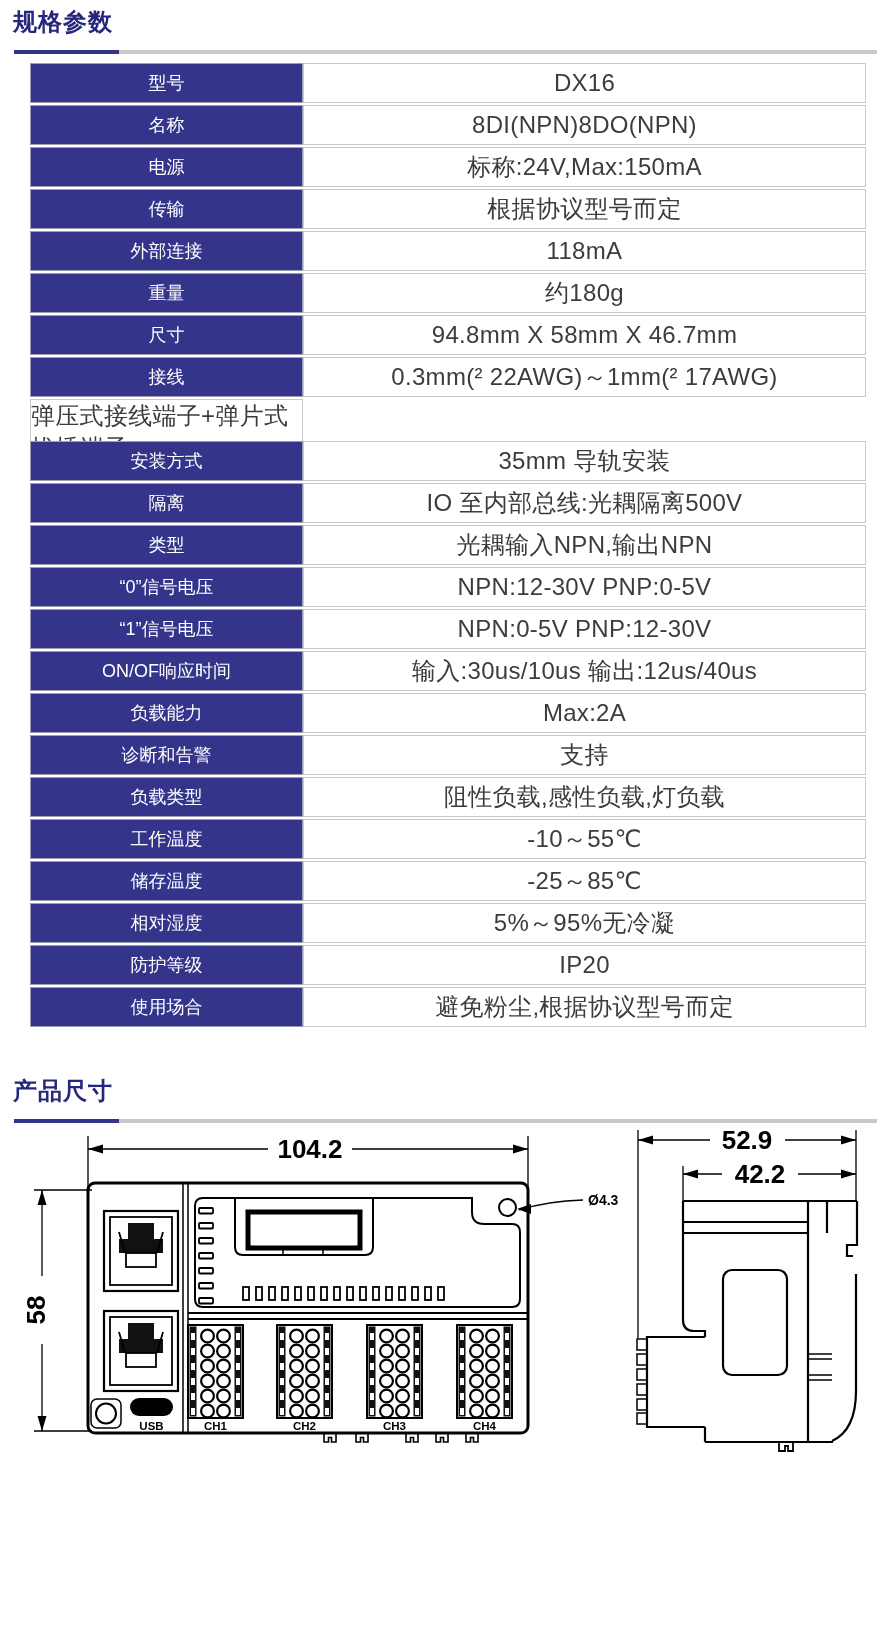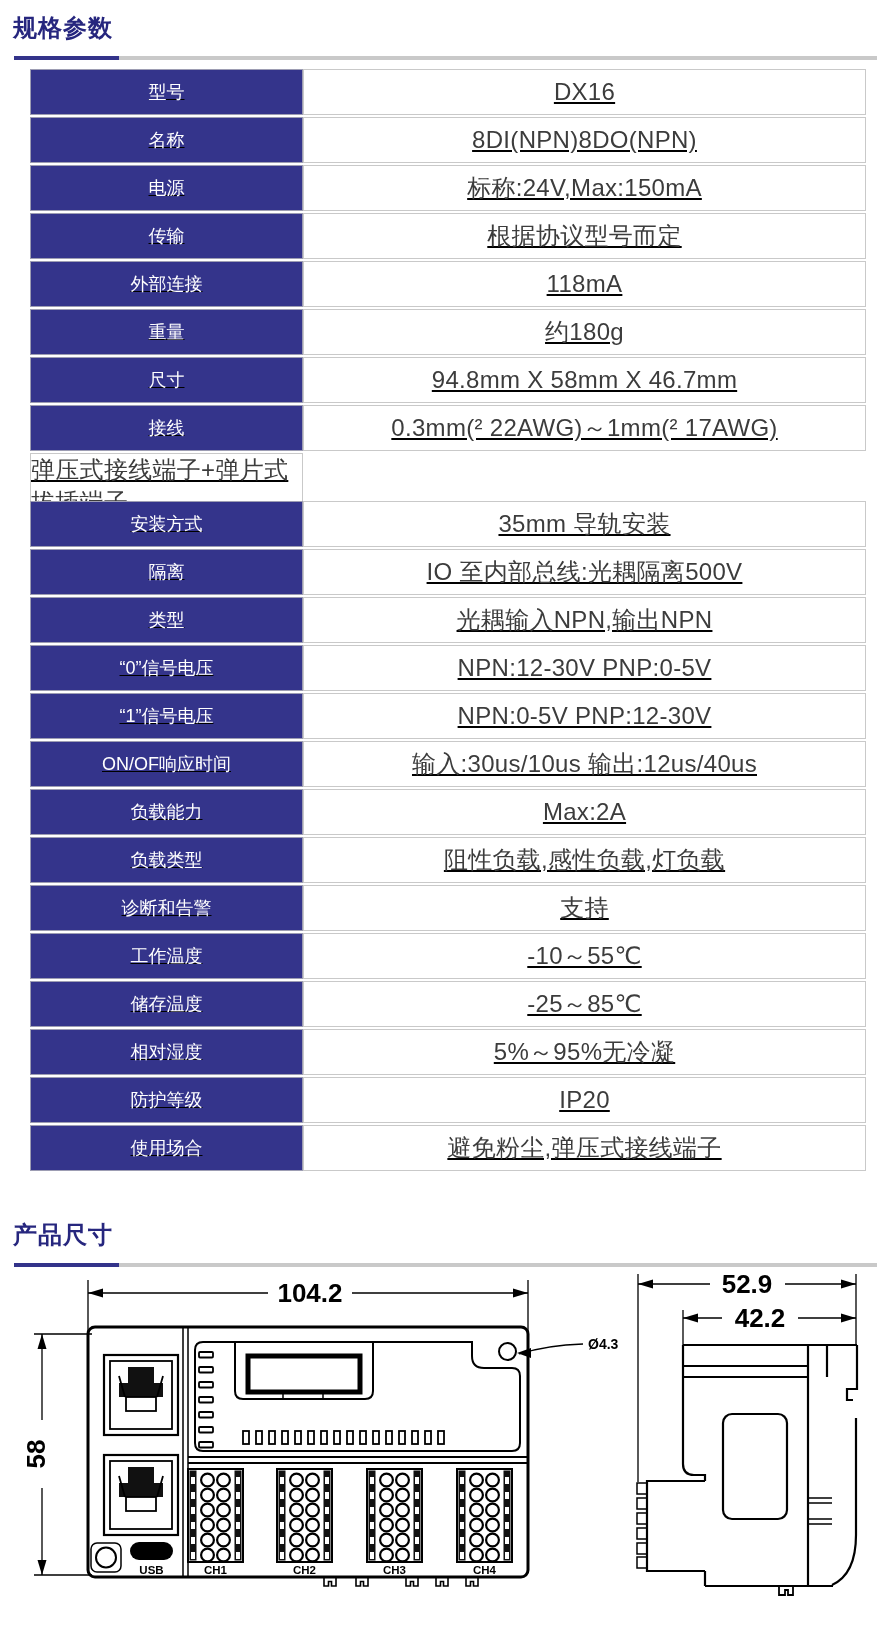--- a/index.html
+++ b/index.html
@@ -1,36 +1,36 @@
 <!DOCTYPE html>
 <html><head>
 <meta charset="utf-8">
 <style>
   html,body { margin:0; padding:0; }
   body {
     width:891px; height:1632px; background:#ffffff; overflow:hidden;
     font-family:"Liberation Sans","DejaVu Sans",sans-serif;
   }
   .sec-title {
-    margin:0; padding:14px 0 0 13px;
+    margin:0; padding:8px 0 0 13px;
     font-size:24px; font-weight:bold; color:#26267e; letter-spacing:1px;
     line-height:28px;
   }
   .sec-title.second { padding-top:48px; }
   .rule {
     position:relative; margin:14px 0 0 14px; width:863px; height:4px;
     background:#c9c9c9;
   }
   .rule-accent {
     position:absolute; left:0; top:0; width:105px; height:4px; background:#33338a;
   }
   .spec-table { margin:9px 25px 0 30px; }
   .spec-row {
     display:grid; grid-template-columns:273px 1fr;
-    margin-bottom:2px; height:46px;text-decoration:underline;
+    margin-bottom:2px; height:40px;
   }
   .cell-label {
     background:#34348b; color:#ffffff;
     display:flex; align-items:center; justify-content:center;
     font-size:18px; border:1px solid #9d9db3; box-sizing:border-box;
   }
   .cell-value {
     background:#ffffff; color:#3c3c3c;
     display:flex; align-items:center; justify-content:center;
     font-size:24px; border:1px solid #c9c9c9; box-sizing:border-box;
@@ -113,46 +113,46 @@
       </div>
         <div class="spec-row">
         <div class="cell-label">ON/OF响应时间</div>
         <div class="cell-value">输入:30us/10us 输出:12us/40us</div>
       </div>
         <div class="spec-row">
         <div class="cell-label">负载能力</div>
         <div class="cell-value">Max:2A</div>
       </div>
         <div class="spec-row">
+        <div class="cell-label">诊断和告警</div>
+        <div class="cell-value">支持</div>
+      </div>
+        <div class="spec-row">
         <div class="cell-label">负载类型</div>
         <div class="cell-value">阻性负载,感性负载,灯负载</div>
       </div>
         <div class="spec-row">
-        <div class="cell-label">诊断和告警</div>
-        <div class="cell-value">支持</div>
-      </div>
-        <div class="spec-row">
         <div class="cell-label">工作温度</div>
         <div class="cell-value">-10～55℃</div>
       </div>
         <div class="spec-row">
         <div class="cell-label">储存温度</div>
         <div class="cell-value">-25～85℃</div>
       </div>
         <div class="spec-row">
         <div class="cell-label">相对湿度</div>
         <div class="cell-value">5%～95%无冷凝</div>
       </div>
         <div class="spec-row">
         <div class="cell-label">防护等级</div>
         <div class="cell-value">IP20</div>
       </div>
         <div class="spec-row">
         <div class="cell-label">使用场合</div>
-        <div class="cell-value">避免粉尘,弹压式接线端子</div>
+        <div class="cell-value">避免粉尘,根据协议型号而定</div>
       </div>
       </div>
   </section>
 
   <section>
     <h2 class="sec-title second">产品尺寸</h2>
     <div class="rule">
       <span class="rule-accent"></span>
     </div>
 

